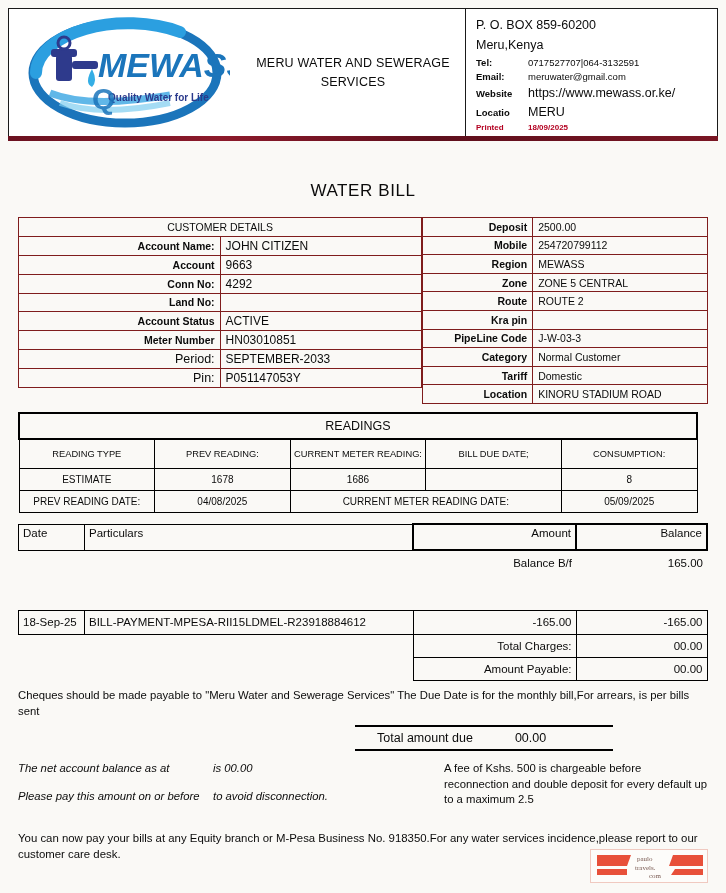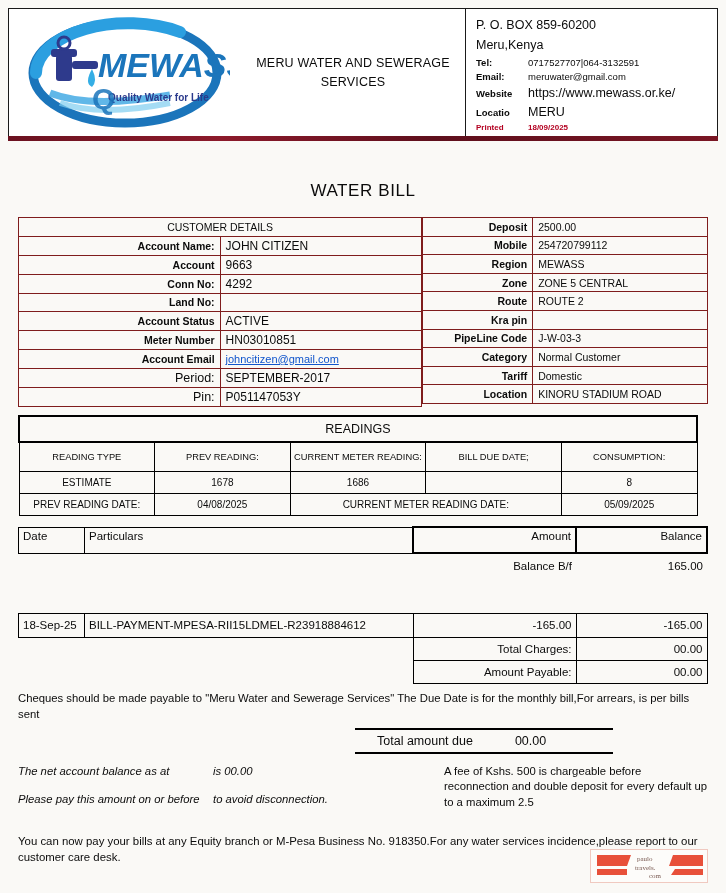--- a/index.html
+++ b/index.html
@@ -216,28 +216,22 @@
       </tr>
       <tr>
         <td class="lab cl-lab">Account Status</td>
         <td class="val lg">ACTIVE</td>
       </tr>
       <tr>
         <td class="lab cl-lab">Meter Number</td>
         <td class="val lg">HN03010851</td>
       </tr>
       <tr>
-        <td class="lab cl-lab">Account Email</td>
-        <td class="val">
-          <span class="link">johncitizen@gmail.com</span>
-        </td>
-      </tr>
-      <tr>
         <td class="lab lg cl-lab">Period:</td>
-        <td class="val lg">SEPTEMBER-2017</td>
+        <td class="val lg">SEPTEMBER-2033</td>
       </tr>
       <tr class="thickb">
         <td class="lab lg cl-lab">Pin:</td>
         <td class="val lg">P051147053Y</td>
       </tr>
     </tbody>
       </table>
   </div>
 
   <div class="cust-right">

